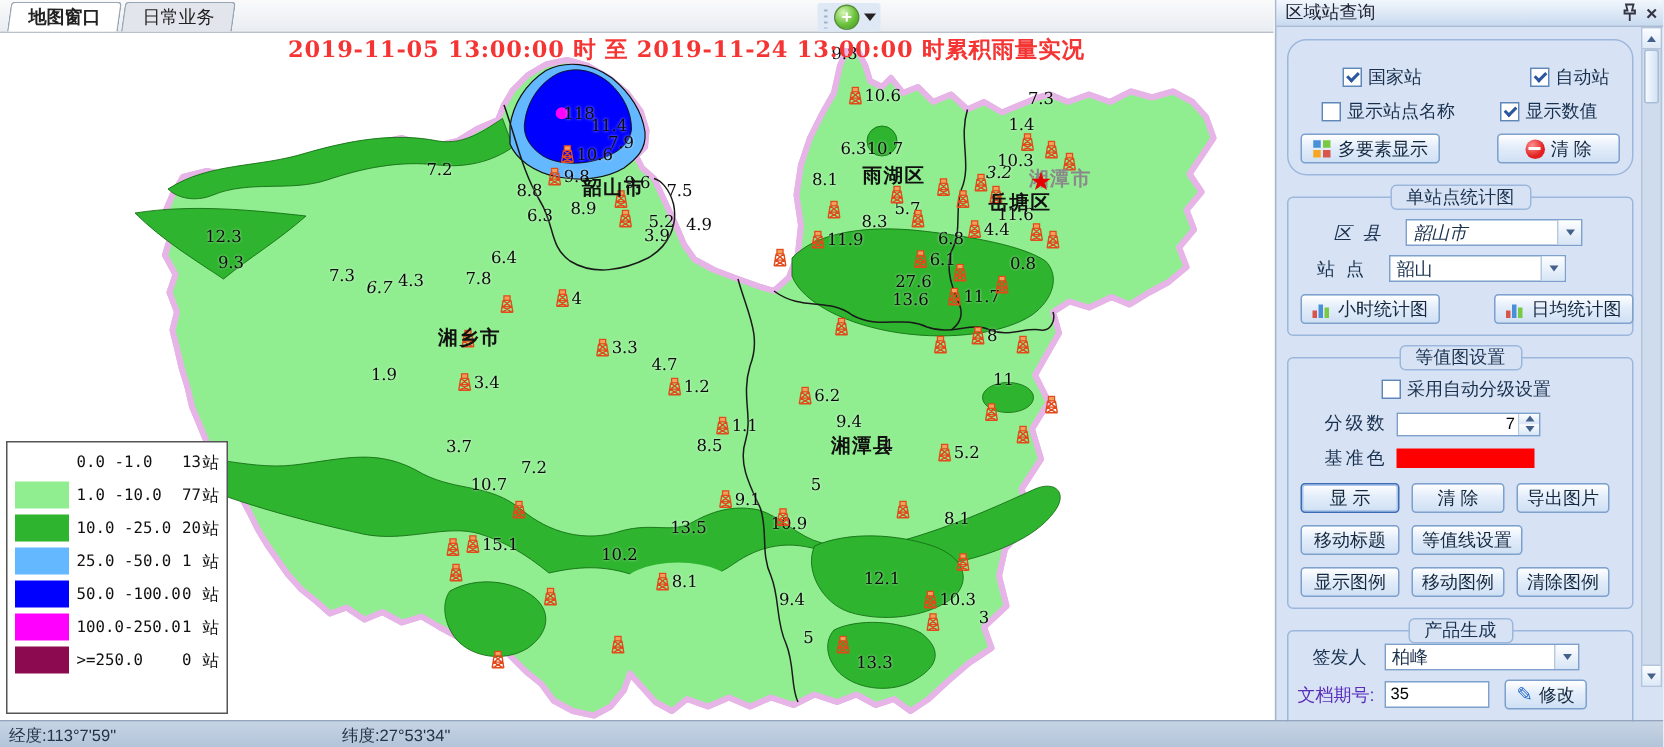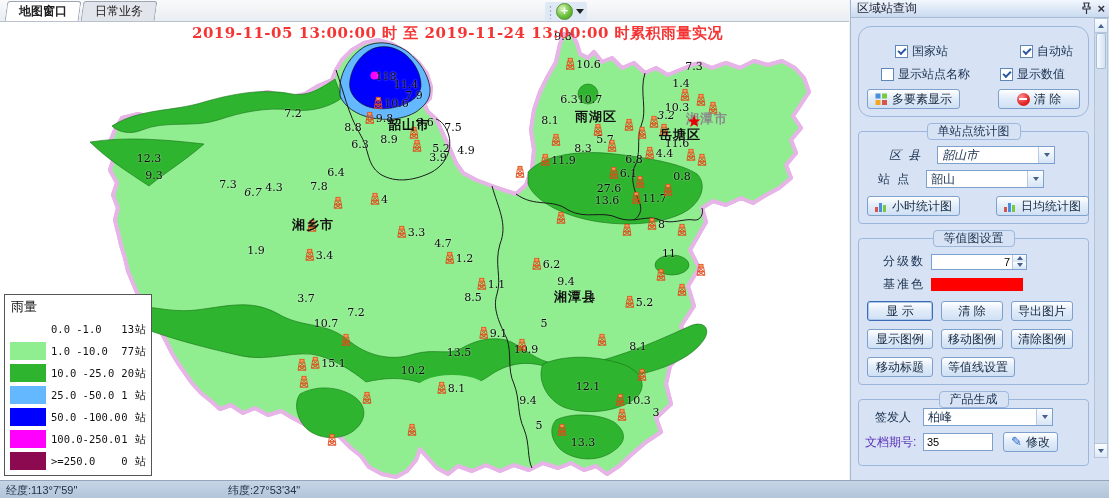--- a/index.html
+++ b/index.html
@@ -587,21 +587,20 @@
           <div class="dlabel" style="left: 409px; top: 103px;">韶山市</div>
           <div class="dlabel" style="left: 596px; top: 95px;">雨湖区</div>
           <div class="dlabel" style="left: 680px; top: 113px;">岳塘区</div>
           <div class="dlabel" style="left: 313px; top: 203px;">湘乡市</div>
           <div class="dlabel" style="left: 575px; top: 275px;">湘潭县</div>
           <div class="dlabel" style="left: 707px; top: 97px; color: rgb(138, 138, 138);">湘潭市</div>
         </div>
       <div class="star" id="city-star" style="left: 694px; top: 100px; position: absolute;">★</div>
 
       <div class="legend">
-        <div class="lg-title">雨量</div>
         <div id="legend-rows">
             <div class="lg-row">
               <span class="sw" style="background:#FFFFFF"></span>
               <span class="rg">0.0  -1.0</span>
               <span class="ct">13</span>
               <span class="un">站</span>
             </div>
             <div class="lg-row">
               <span class="sw" style="background:#90EE90"></span>
               <span class="rg">1.0  -10.0</span>
@@ -729,20 +728,26 @@
                 <i style="height:9px;background:#4a90d9;"></i>
                 <i style="height:7px;background:#7ac943;"></i>
               </span>
             <span>日均统计图</span>
           </button>
         </div>
       </div>
 
       <div class="gbox">
         <span class="gtitle">等值图设置</span>
+        <div class="cbrow" style="padding-left:58px;">
+          <label>
+              <span class="cb"></span>
+              <span>采用自动分级设置</span>
+            </label>
+        </div>
         <div class="field-row" style="margin-left:20px;">
           <span class="flabel">分级数</span>
           <span class="spin">
             <input value="7" style="">
             <span class="arrows">
                 <div>
                   <span class="tri-up"></span>
                 </div>
                 <div>
                   <span class="tri-dn"></span>
@@ -753,27 +758,27 @@
         <div class="field-row" style="margin-left:20px;">
           <span class="flabel">基准色</span>
           <span class="swatch-red" id="base-color-swatch" style="background: rgb(255, 0, 0);"></span>
         </div>
         <div class="btn-grid">
           <button class="btn focus" style="width:66px;">显 示</button>
           <button class="btn" style="width:62px;">清 除</button>
           <button class="btn" style="width:62px;">导出图片</button>
         </div>
         <div class="btn-grid">
+          <button class="btn" style="width:66px;">移动标题</button>
+          <button class="btn" style="width:74px;">等值线设置</button>
+        </div>
+        <div class="btn-grid">
           <button class="btn" style="width:66px;">显示图例</button>
           <button class="btn" style="width:62px;">移动图例</button>
           <button class="btn" style="width:62px;">清除图例</button>
-        </div>
-        <div class="btn-grid">
-          <button class="btn" style="width:66px;">移动标题</button>
-          <button class="btn" style="width:74px;">等值线设置</button>
         </div>
       </div>
 
       <div class="gbox">
         <span class="gtitle">产品生成</span>
         <div class="field-row" style="margin-left:12px;margin-top:0;">
           <span class="flabel" style="letter-spacing:0;">签发人</span>
           <span class="dd" style="width:130px;">
               <span>柏峰</span>
               <span class="ddb">

